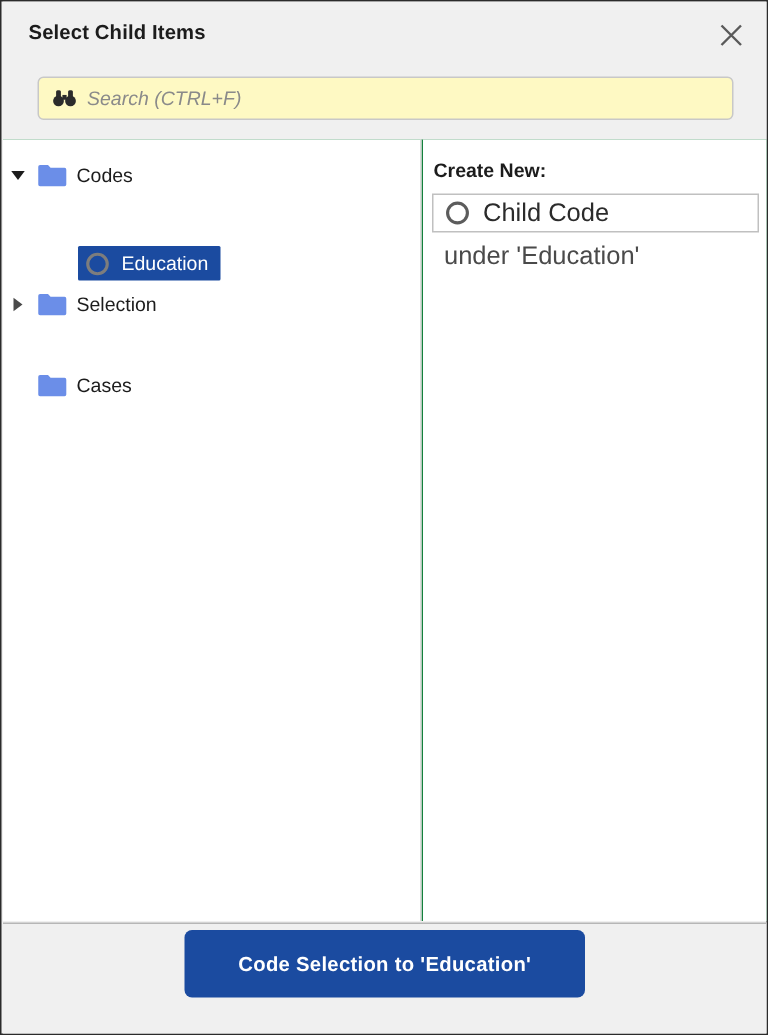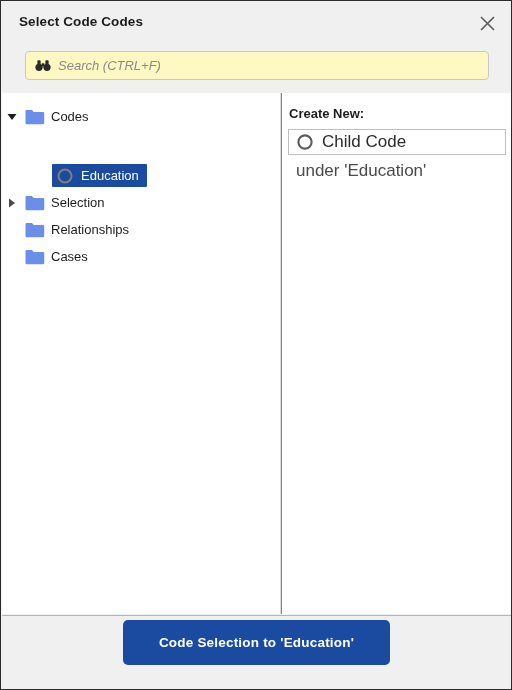--- a/index.html
+++ b/index.html
@@ -95,21 +95,21 @@
     opacity: 1;
   }
 
   
   .content {
     position: absolute;
     left: 1px;
     top: 92px;
     width: 510px;
     height: 521px;
-    background: #ec4899;
+    background: #15803d;
   }
   .tree-pane {
     position: absolute;
     left: 0;
     top: 0;
     width: 279px;
     height: 521px;
     background: #ffffff;
     border-right: 1px solid #dcdcdc;
     box-sizing: border-box;
@@ -249,21 +249,21 @@
     cursor: pointer;
     letter-spacing: 0.2px;
   }
 </style>
 </head>
 <body>
 
 <div class="window">
 
   <div class="header">
-    <div class="title">Select Code Codes</div>
+    <div class="title">Select Child Items</div>
 
     <div class="close-btn">
       <span>
         <svg width="17" height="17" viewBox="0 0 17 17">
           <path d="M2 2 L15 15 M15 2 L2 15" stroke="#5a5a5a" stroke-width="1.6" fill="none"></path>
         </svg>
       </span>
     </div>
 
     <div class="search-wrap">
@@ -320,28 +320,20 @@
               <span class="node-icon">
                 <svg width="20" height="16" viewBox="0 0 20 16">
                   <path d="M0.5 2.2 a1.2 1.2 0 0 1 1.2-1.2 H7 l1.7 1.9 H18 a1.2 1.2 0 0 1 1.2 1.2 V14 a1.2 1.2 0 0 1 -1.2 1.2 H1.7 A1.2 1.2 0 0 1 0.5 14 Z" fill="#6b8ee8"></path>
                 </svg>
               </span>
               <span class="node-label">Selection</span>
             </div>
           </div>
           <div class="tree-row indent-0">
             <div class="twisty"></div>
-            <div class="row-inner">
-              <span class="node-icon">
-                <svg width="20" height="16" viewBox="0 0 20 16">
-                  <path d="M0.5 2.2 a1.2 1.2 0 0 1 1.2-1.2 H7 l1.7 1.9 H18 a1.2 1.2 0 0 1 1.2 1.2 V14 a1.2 1.2 0 0 1 -1.2 1.2 H1.7 A1.2 1.2 0 0 1 0.5 14 Z" fill="#6b8ee8"></path>
-                </svg>
-              </span>
-              <span class="node-label">Relationships</span>
-            </div>
           </div>
           <div class="tree-row indent-0">
             <div class="twisty"></div>
             <div class="row-inner">
               <span class="node-icon">
                 <svg width="20" height="16" viewBox="0 0 20 16">
                   <path d="M0.5 2.2 a1.2 1.2 0 0 1 1.2-1.2 H7 l1.7 1.9 H18 a1.2 1.2 0 0 1 1.2 1.2 V14 a1.2 1.2 0 0 1 -1.2 1.2 H1.7 A1.2 1.2 0 0 1 0.5 14 Z" fill="#6b8ee8"></path>
                 </svg>
               </span>
               <span class="node-label">Cases</span>

